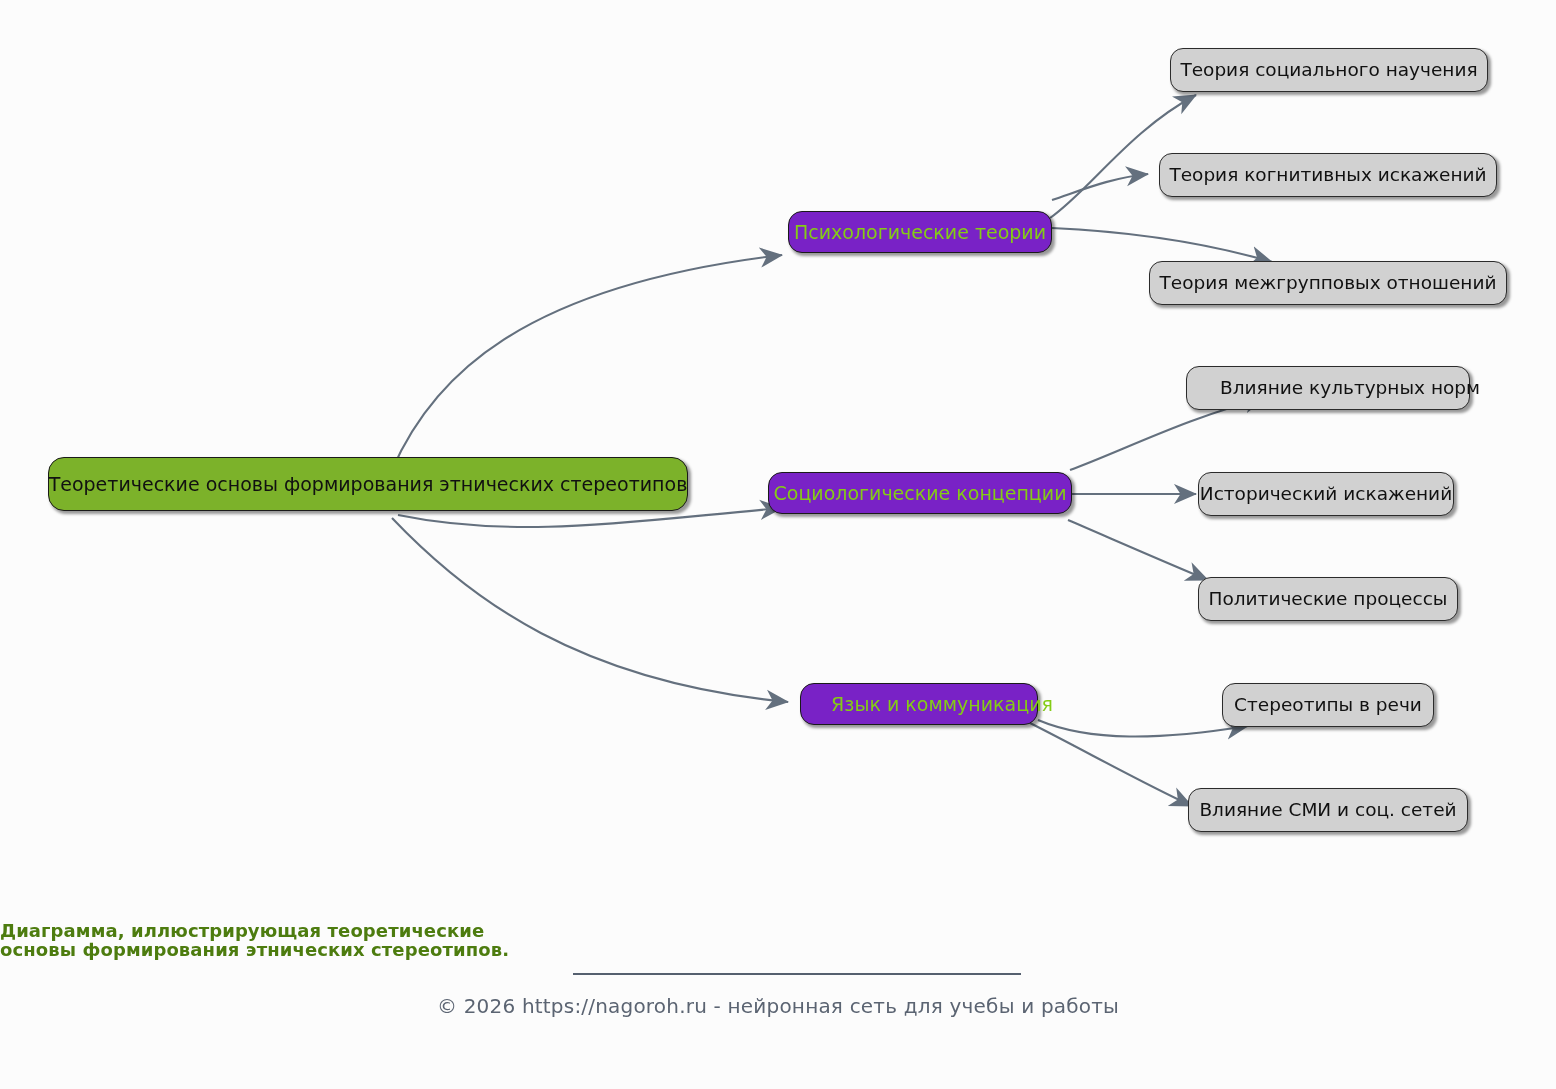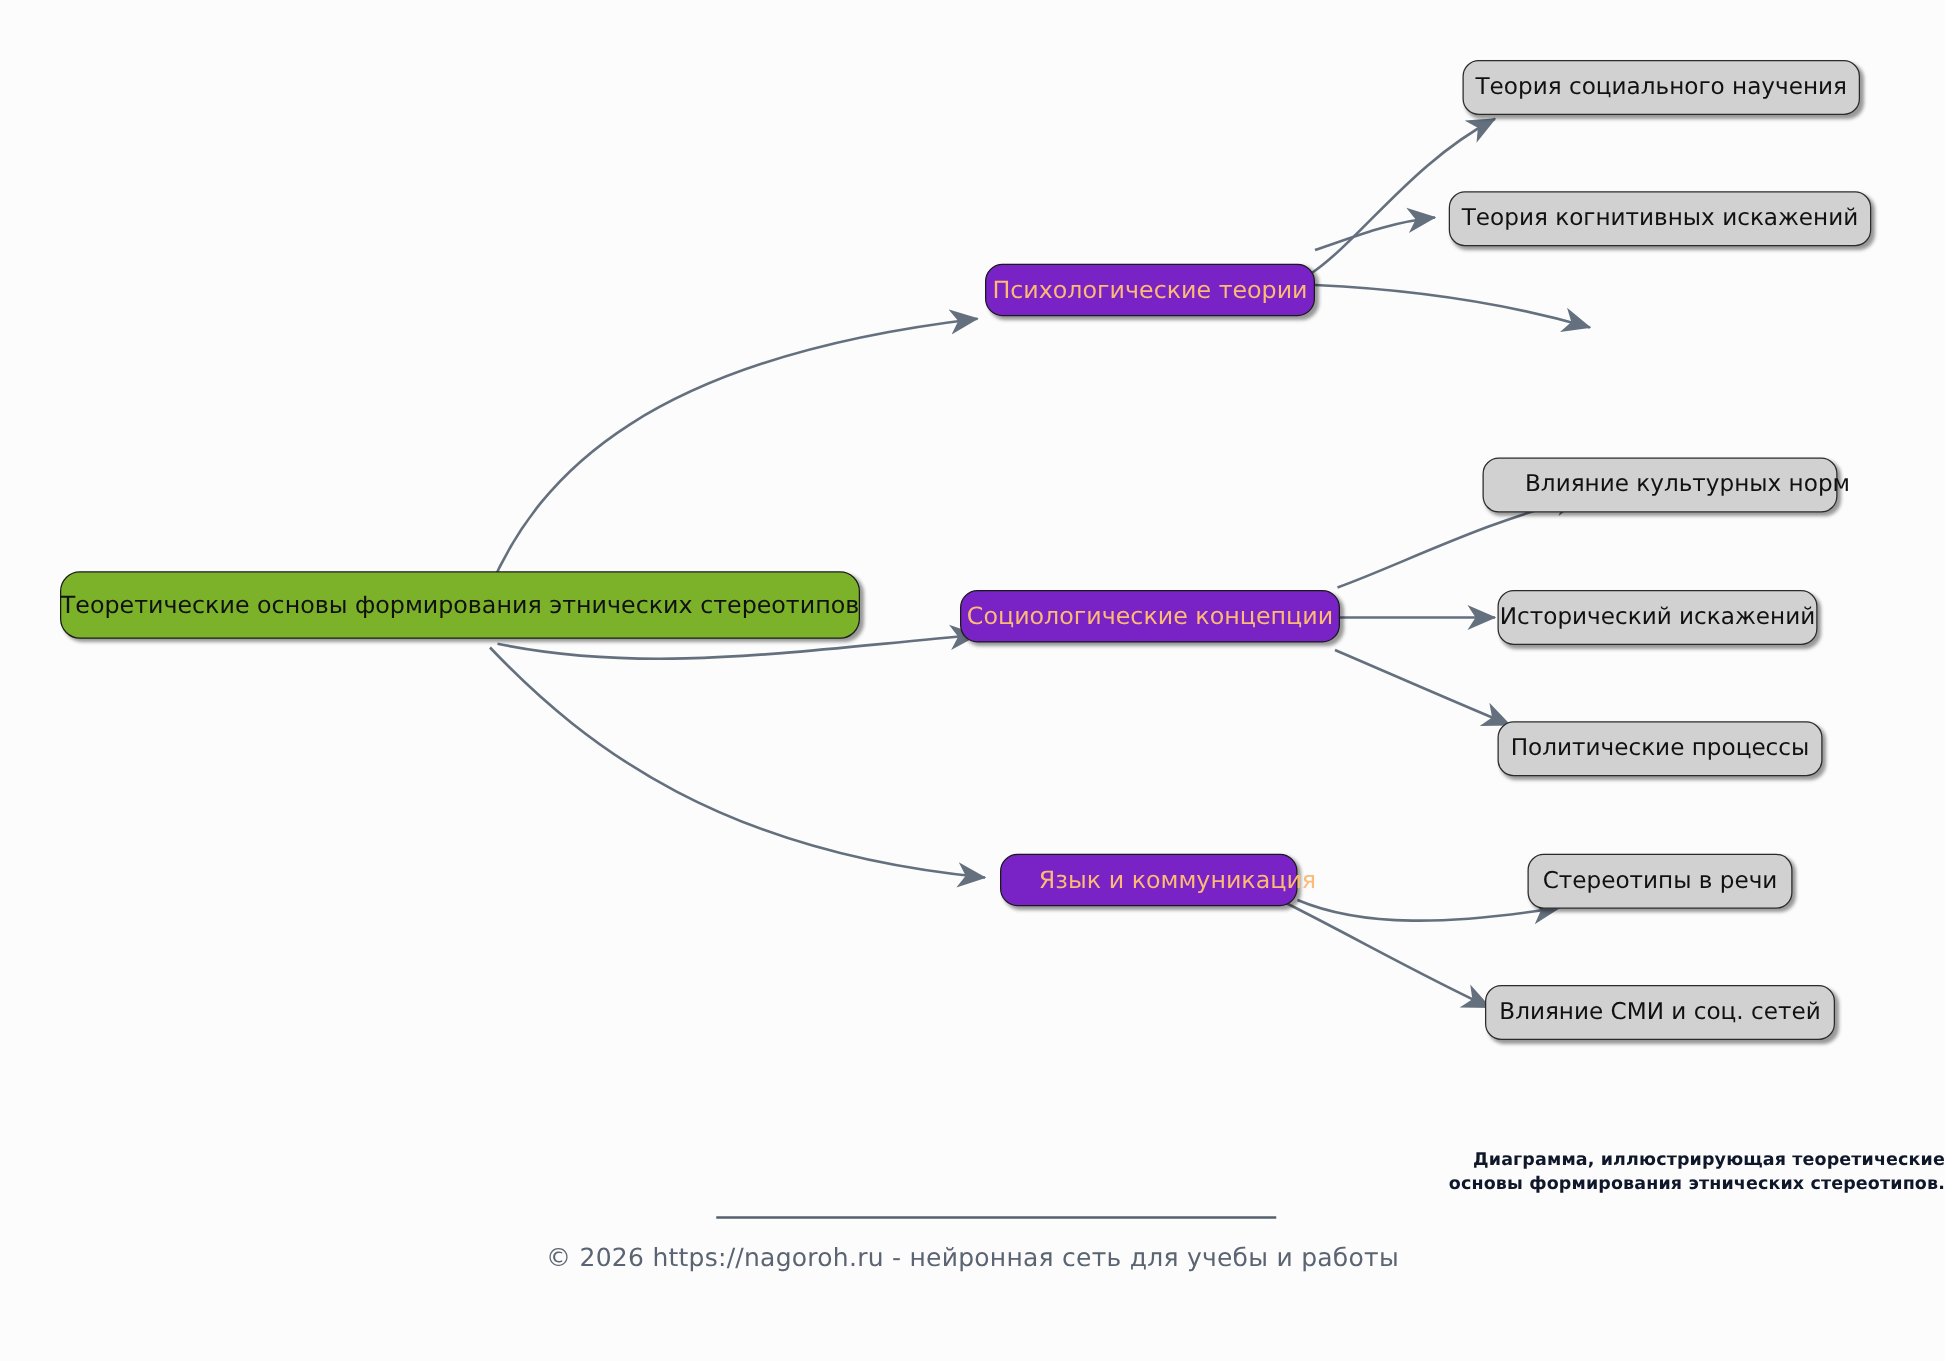--- a/index.html
+++ b/index.html
@@ -38,40 +38,40 @@
     font-family: "DejaVu Sans", sans-serif;
   }
   .node-root {
     background: #7cb22a;
     color: #111111;
     font-size: 19px;
     border-radius: 16px;
   }
   .node-branch {
     background: #7922c6;
-    color: #fdba74;
+    color: #84cc16;
     font-size: 19px;
     border-radius: 14px;
   }
   .node-leaf {
     background: #d1d1d1;
     color: #111111;
     font-size: 18.5px;
     border-radius: 13px;
     border: 1.6px solid #2b2b2b;
   }
   .caption {
     position: absolute;
     left: 0;
     width: 1556px;
-    text-align: right;
-    color: #0f172a;
+    text-align: left;
+    color: #4d7c0f;
     font-family: "DejaVu Sans", sans-serif;
     font-weight: bold;
-    font-size: 14px;
+    font-size: 18px;
     line-height: 1.45;
     letter-spacing: 0.1px;
   }
   .caption-rule {
     position: absolute;
     height: 0;
     border-top: 2px solid #55606f;
   }
   .footer {
     position: absolute;
@@ -123,20 +123,23 @@
   </div>
 
   <div class="node node-leaf" style="left:1159px; top:153px; width:338px; height:44px;">
     <span>Теория когнитивных искажений</span>
   </div>
 
   <div class="node node-leaf" style="left:1170px; top:48px; width:318px; height:44px;">
     <span>Теория социального научения</span>
   </div>
 
+  <div class="node node-leaf" style="left:1149px; top:261px; width:358px; height:44px;">
+    <span>Теория межгрупповых отношений</span>
+  </div>
 
   <div class="node node-branch" style="left:768px; top:472px; width:304px; height:42px;">
     <span>Социологические концепции</span>
   </div>
 
   <div class="node node-leaf" style="left:1186px; top:366px; width:284px; height:44px;padding-left:44px;">
     <span>Влияние культурных норм</span>
   </div>
 
   <div class="node node-leaf" style="left:1198px; top:472px; width:256px; height:44px;">

